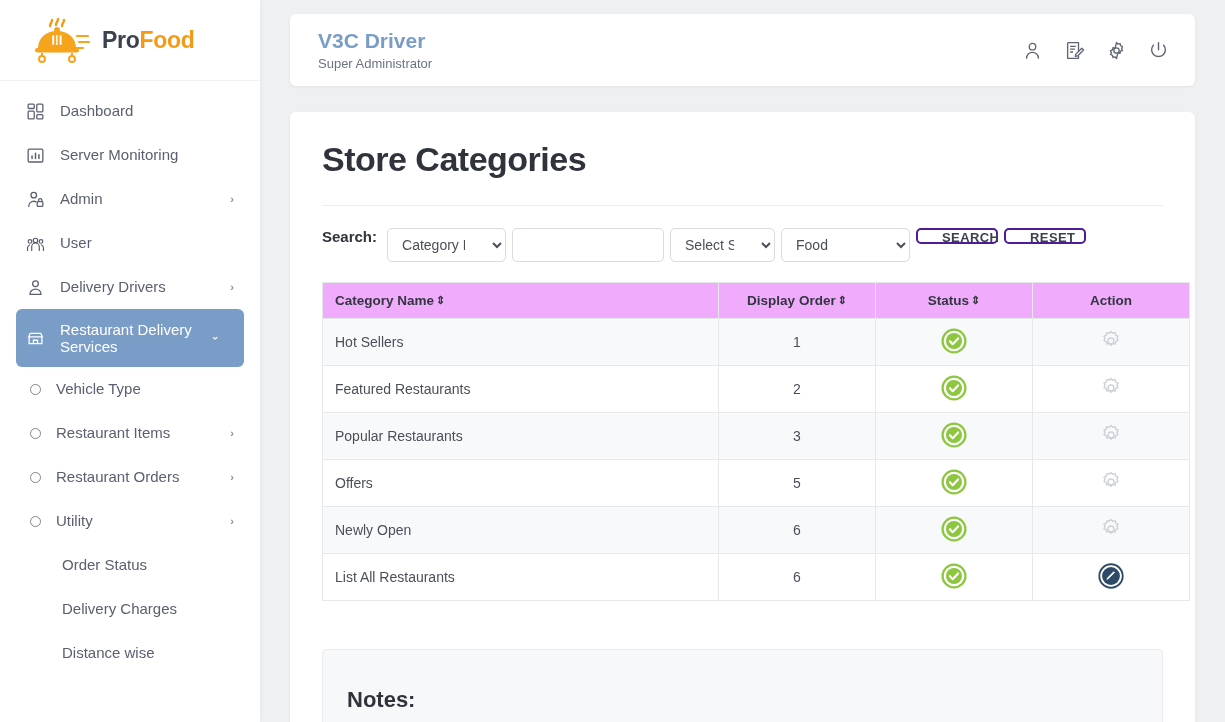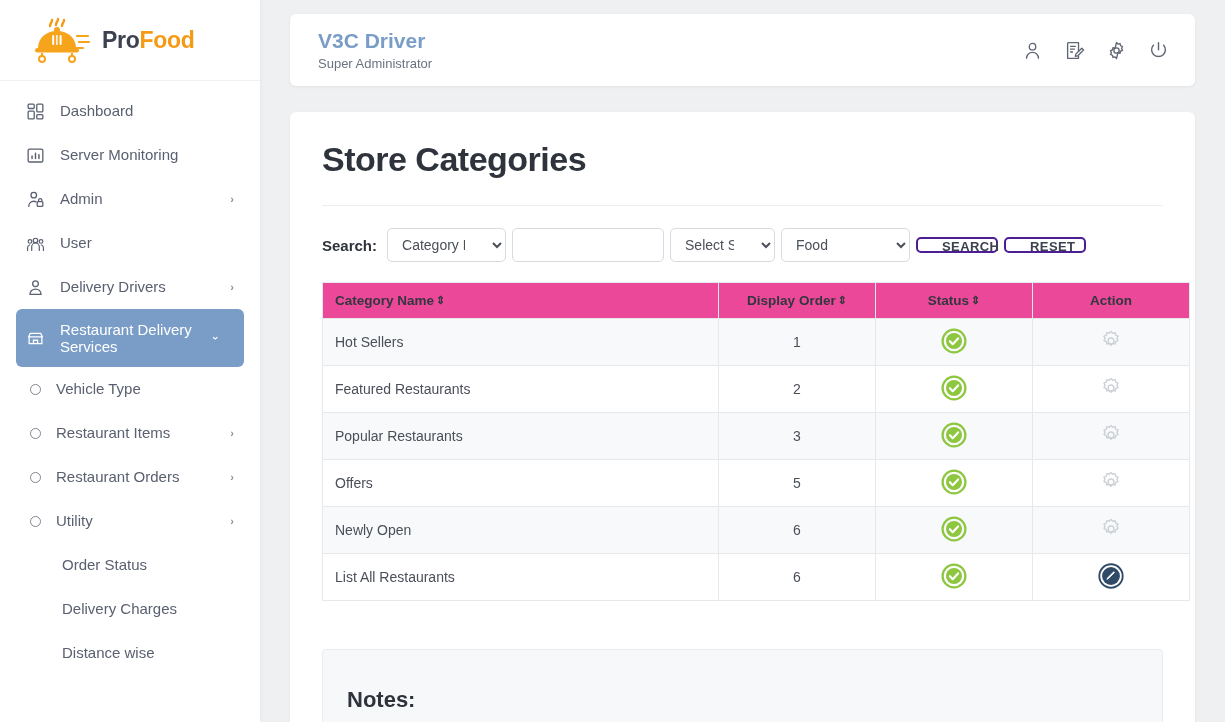--- a/index.html
+++ b/index.html
@@ -92,21 +92,21 @@
     padding: 28px 32px 20px 32px;
     box-shadow: 0 1px 3px rgba(0,0,0,0.06);
   }
   .page-title {
     font-size: 34px; font-weight: bold; color: #2f333c;
     letter-spacing: -0.5px;
     padding-bottom: 26px;
     border-bottom: 1px solid #eceef0;
   }
 
-  .filters { display: flex; align-items: center; gap: 6px; padding: 22px 0 20px 0; }
+  .filters { display: flex; align-items: flex-start; gap: 6px; padding: 22px 0 20px 0; }
   .filters .flabel { font-size: 15px; font-weight: bold; color: #2f333c; margin-right: 4px; }
   .ctl {
     height: 34px;
     border: 1px solid #d7dade;
     border-radius: 5px;
     background: #fff;
     font-family: "Liberation Sans", sans-serif;
     font-size: 14px;
     color: #4a4f58;
     padding: 0 10px;
@@ -128,21 +128,21 @@
     cursor: pointer;
     padding: 0 24px;
   }
   .btn-search { width: 82px; }
   .btn-reset  { width: 82px; }
 
   
   table.grid { width: 100%; border-collapse: collapse; table-layout: fixed; }
   table.grid th, table.grid td { border: 1px solid #e6e8ea; }
   table.grid thead th {
-    background: #ec4899;
+    background: #f0abfc;
     font-size: 13.5px; font-weight: bold; color: #32363f;
     height: 36px;
     padding: 8px 10px;
     white-space: nowrap;
   }
   table.grid thead th.c-name { text-align: left; padding-left: 12px; }
   table.grid thead th.c-ord, table.grid thead th.c-st, table.grid thead th.c-act { text-align: center; }
   .sorticon { display: inline-block; margin-left: 2px; font-size: 11px; line-height: 1; vertical-align: 1px; }
   table.grid tbody td { height: 47px; font-size: 14px; color: #4a4f58; }
   table.grid tbody td.c-name { padding-left: 12px; }

